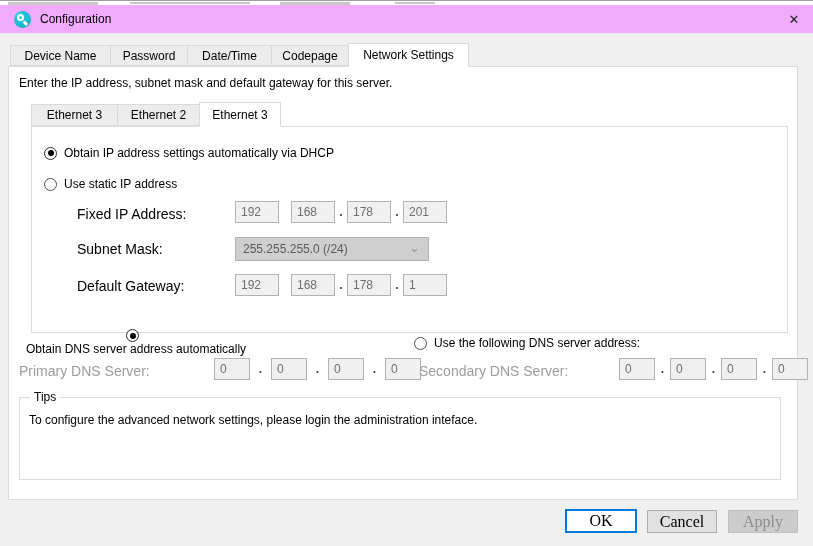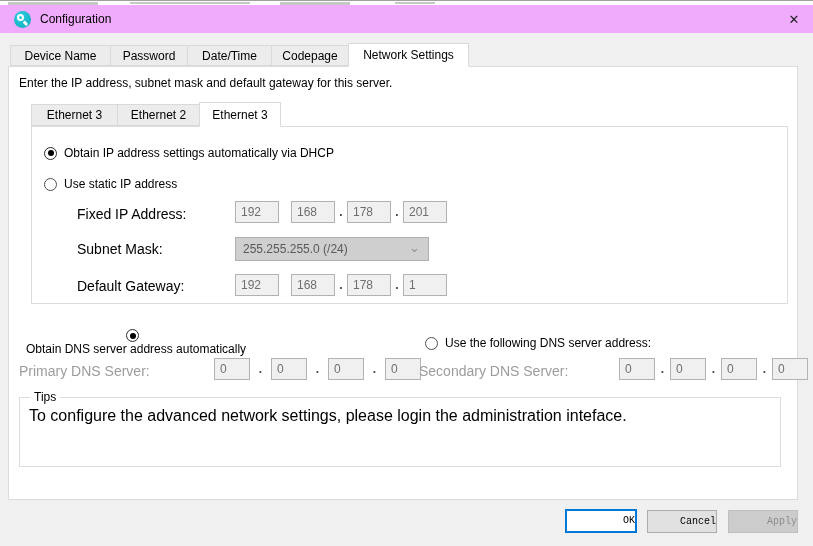--- a/index.html
+++ b/index.html
@@ -40,21 +40,21 @@
   .main-page { position:absolute; left:8px; top:66px; width:790px; height:434px; background:#fff; border:1px solid #dcdcdc; z-index:2; }
 
   .instruction { position:absolute; left:10px; top:9px; font-size:12px; }
 
   
   .eth-strip { position:absolute; left:22px; top:37px; height:23px; display:flex; z-index:4; }
   .eth-tab { height:22px; line-height:21px; text-align:center; background:#ececec; border:1px solid #d9d9d9; margin-right:-1px; font-size:12px; cursor:pointer; }
   .eth-tab.e1{width:87px} .eth-tab.e2{width:83px} .eth-tab.e3{width:82px}
   .eth-tab.active { background:#fff; height:25px; margin-top:-2px; line-height:24px; border-bottom:1px solid #fff; z-index:5; }
 
-  .eth-page { position:absolute; left:22px; top:59px; width:757px; height:178px; background:#fff; border:1px solid #dcdcdc; }
+  .eth-page { position:absolute; left:22px; top:59px; width:757px; height:207px; background:#fff; border:1px solid #dcdcdc; }
 
   
   .radio-row { position:absolute; display:flex; align-items:center; }
   .radio { width:13px; height:13px; min-width:13px; border:1px solid #2b2b2b; border-radius:50%; background:#fff; position:relative; cursor:pointer; }
   .radio.unchecked { border-color:#4f4f4f; }
   .radio.checked::after { content:""; position:absolute; left:2.5px; top:2.5px; width:6px; height:6px; border-radius:50%; background:#000; }
   .radio-label { margin-left:7px; font-size:12px; }
 
   .field-label { position:absolute; font-size:14px; color:#000; }
   .field-label.dim { color:#9c9c9c; }
@@ -64,26 +64,26 @@
            font-size:12px; line-height:20px; padding-left:5px; }
   .octet.dns { width:36px; }
   .sep { text-align:center; color:#444; font-weight:bold; font-size:12px; }
   .sep.w12 { width:12px; } .sep.w20 { width:21px; } .sep.w15 { width:15px; }
   .gap12 { width:12px; }
 
   .dropdown { position:absolute; width:194px; height:24px; background:#cfcfcf; border:1px solid #b0b0b0;
               color:#595959; font-size:12px; line-height:22px; padding-left:7px; }
   .dropdown .chev { position:absolute; right:8px; top:-1px; color:#8f8f8f; font-size:13px; }
 
-  .tips-group { position:absolute; left:10px; top:330px; width:762px; height:70px; border:1px solid #dcdcdc; }
+  .tips-group { position:absolute; left:10px; top:330px; width:762px; height:83px; border:1px solid #dcdcdc; }
   .tips-legend { position:absolute; left:10px; top:-8px; background:#fff; padding:0 4px; font-size:12px; }
-  .tips-text { position:absolute; left:9px; top:9px; font-size:16px; }
-
-  
-  .btn { position:absolute; height:24px; text-align:right; font-size:10px; font-family:Liberation Mono, monospace; cursor:pointer; }
+  .tips-text { position:absolute; left:9px; top:15px; font-size:12px; }
+
+  
+  .btn { position:absolute; height:24px; text-align:center; font-size:16px; font-family:Liberation Serif, serif; cursor:pointer; }
   .btn-ok { left:565px; top:509px; width:72px; background:#fff; border:2px solid #0078d7; line-height:20px; }
   .btn-cancel { left:647px; top:510px; width:70px; height:23px; background:#e1e1e1; border:1px solid #adadad; line-height:21px; }
   .btn-apply { left:728px; top:510px; width:70px; height:23px; background:#cccccc; border:1px solid #bfbfbf; color:#8c8c8c; line-height:21px; }
 </style>
 </head>
 <body>
 
 <div class="stage">
 
   <div class="bg-top">
@@ -161,21 +161,21 @@
         <div class="octet">178</div>
         <div class="sep w12">.</div>
         <div class="octet">1</div>
       </div>
     </div>
 
     <div class="radio-row" style="left:10px; top:262px;flex-direction:column;">
       <div class="radio checked"></div>
       <div class="radio-label">Obtain DNS server address automatically</div>
     </div>
-    <div class="radio-row" style="left:416px; top:269px;">
+    <div class="radio-row" style="left:405px; top:269px;">
       <div class="radio unchecked"></div>
       <div class="radio-label">Use the following DNS server address:</div>
     </div>
 
     <div class="field-label dim" style="left:10px; top:296px;">Primary DNS Server:</div>
     <div class="octet-row" style="left:205px; top:291px;">
       <div class="octet dns">0</div>
       <div class="sep w20">.</div>
       <div class="octet dns">0</div>
       <div class="sep w20">.</div>

